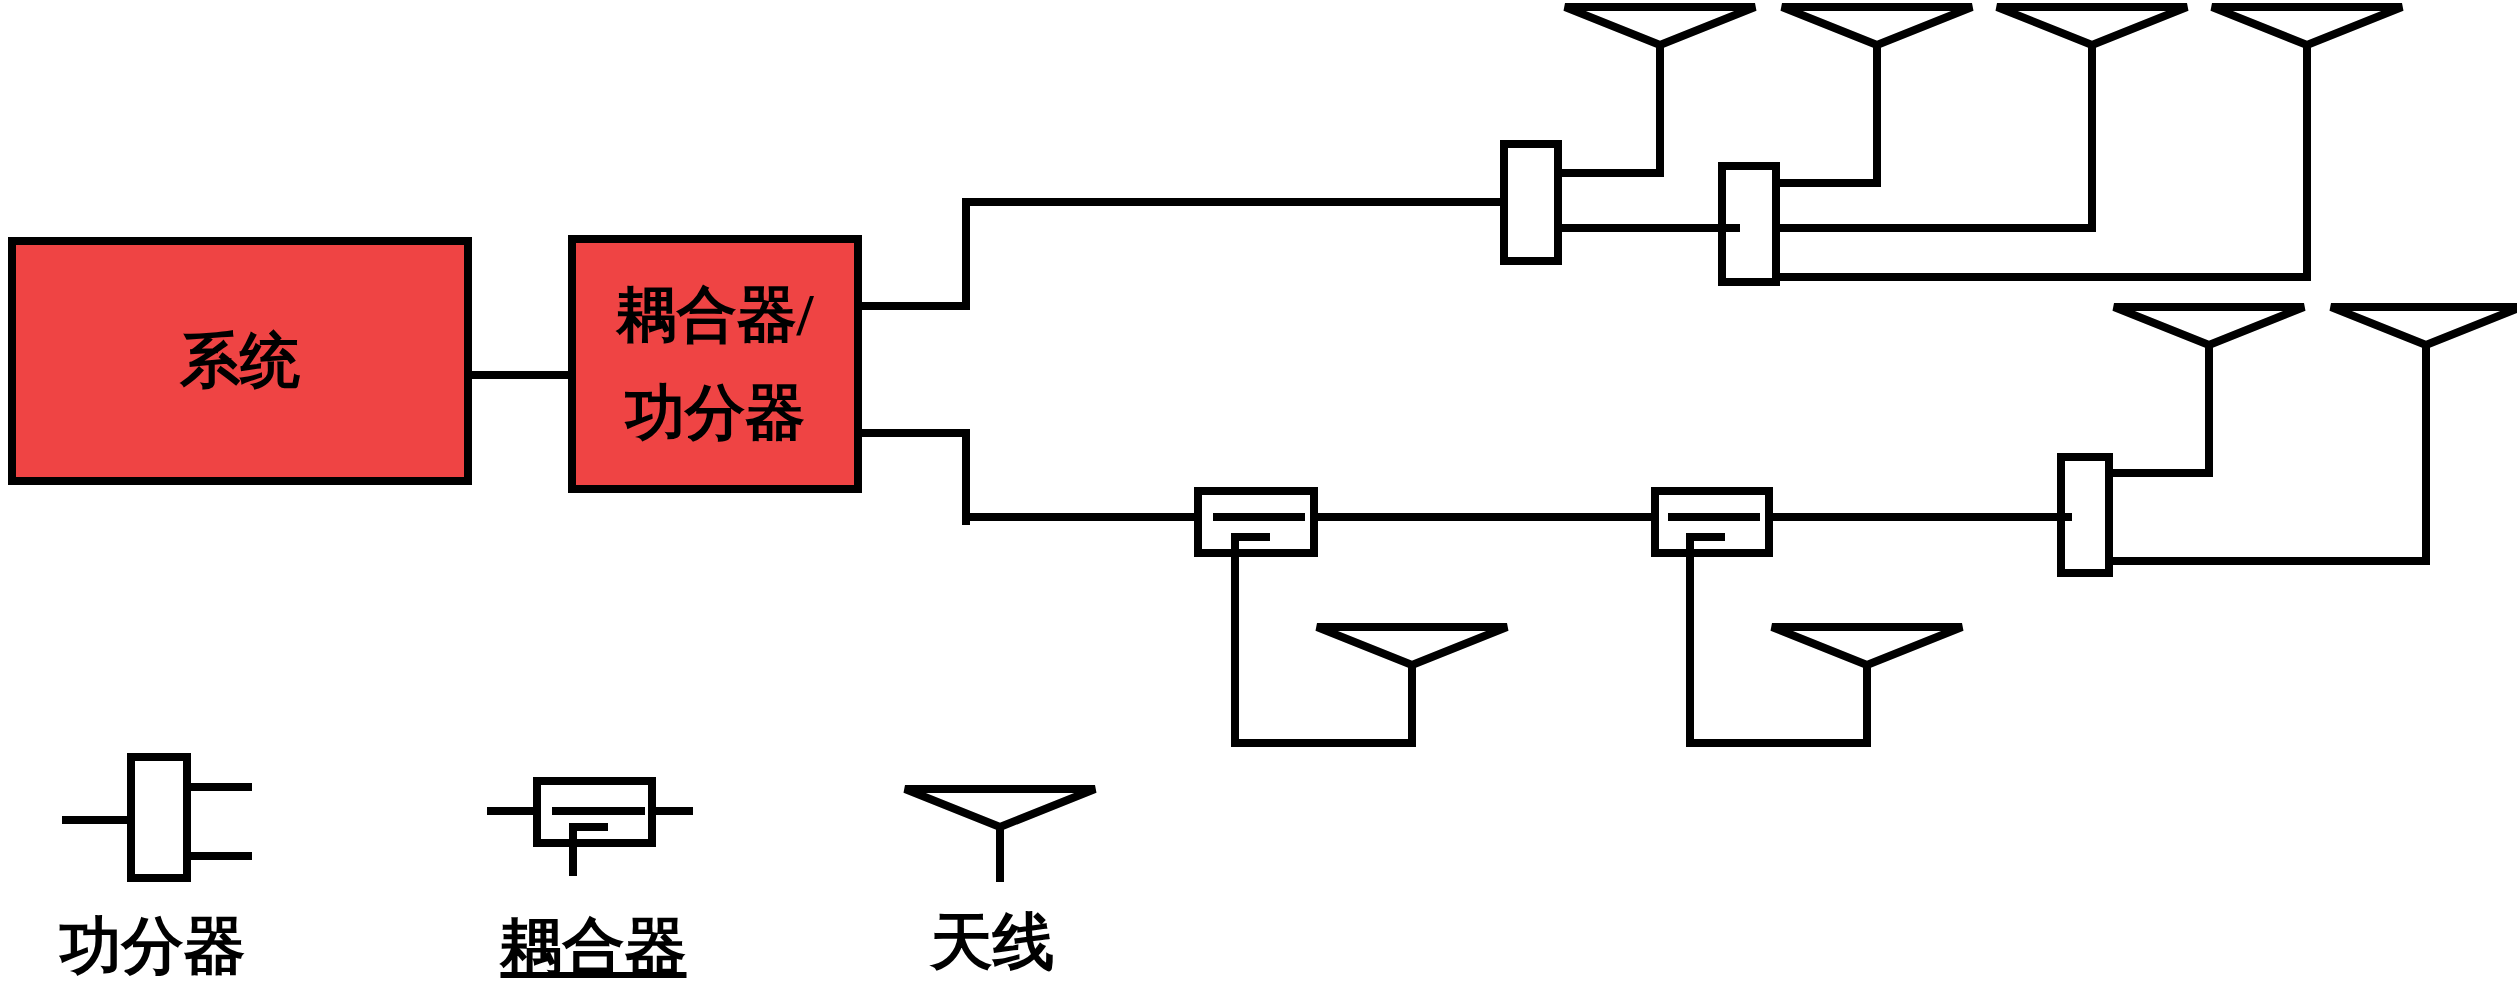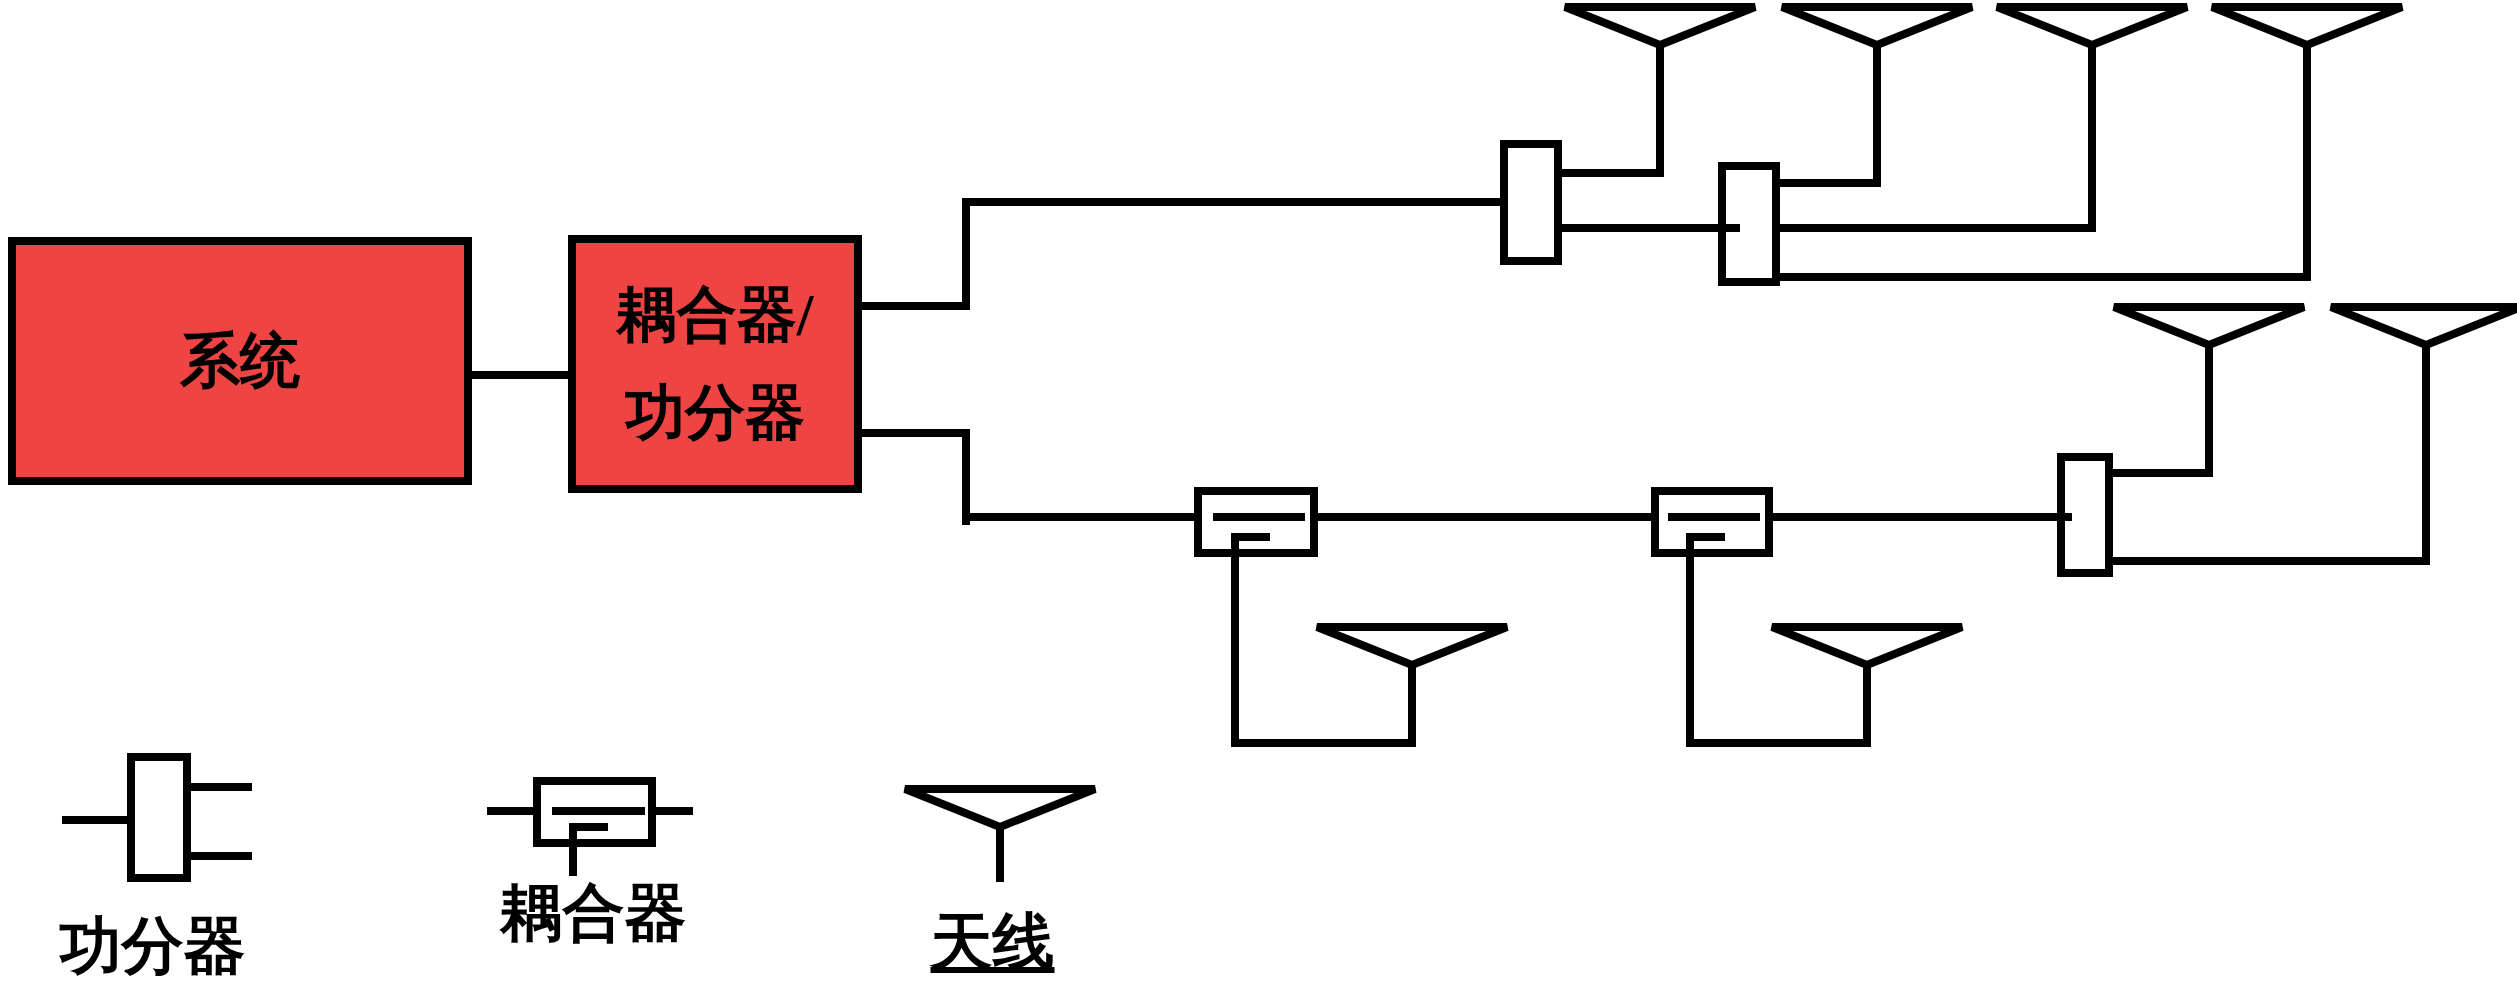--- a/index.html
+++ b/index.html
@@ -102,21 +102,21 @@
   <div class="h" style="left:183px;top:783px;width:69px;height:8px;"></div>
   <div class="h" style="left:183px;top:852px;width:69px;height:8px;"></div>
   <div class="lbl" style="left:40px;top:913px;width:225px;">功分器</div>
 
   <div class="rect" style="left:533px;top:777px;width:123px;height:70px;"></div>
   <div class="h" style="left:487px;top:807px;width:50px;height:8px;"></div>
   <div class="h" style="left:648px;top:807px;width:45px;height:8px;"></div>
   <div class="h z3" style="left:552px;top:807px;width:93px;height:8px;"></div>
   <div class="h z3" style="left:573px;top:823px;width:35px;height:8px;"></div>
   <div class="v z3" style="left:569px;top:823px;width:8px;height:53px;"></div>
-  <div class="lbl" style="left:481px;top:880px;width:225px;">耦合器</div>
+  <div class="lbl" style="left:481px;top:914px;width:225px;text-decoration:underline;">耦合器</div>
 
   <svg class="ant" style="left:901px;top:781px;" width="198" height="50">
       <polygon points="4,8 194,8 99,46" fill="#fff" stroke="#000" stroke-width="8"></polygon>
     </svg>
   <div class="v" style="left:996px;top:823px;width:8px;height:59px;"></div>
-  <div class="lbl" style="left:880px;top:909px;width:225px;text-decoration:underline;">天线</div>
+  <div class="lbl" style="left:880px;top:909px;width:225px;">天线</div>
 
 </div>
 
 </body></html>

